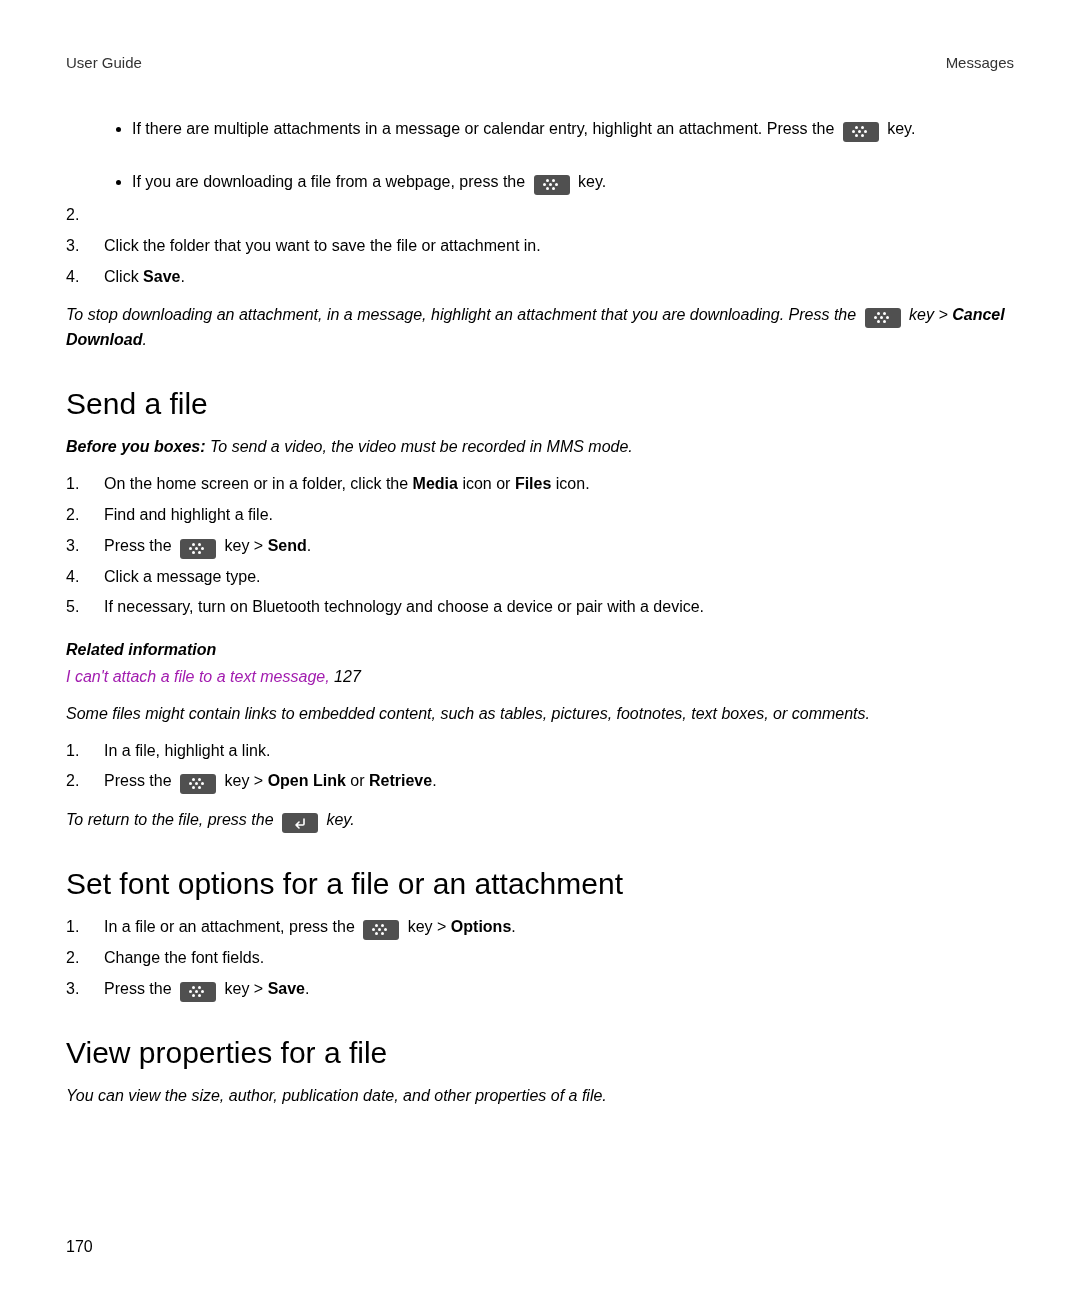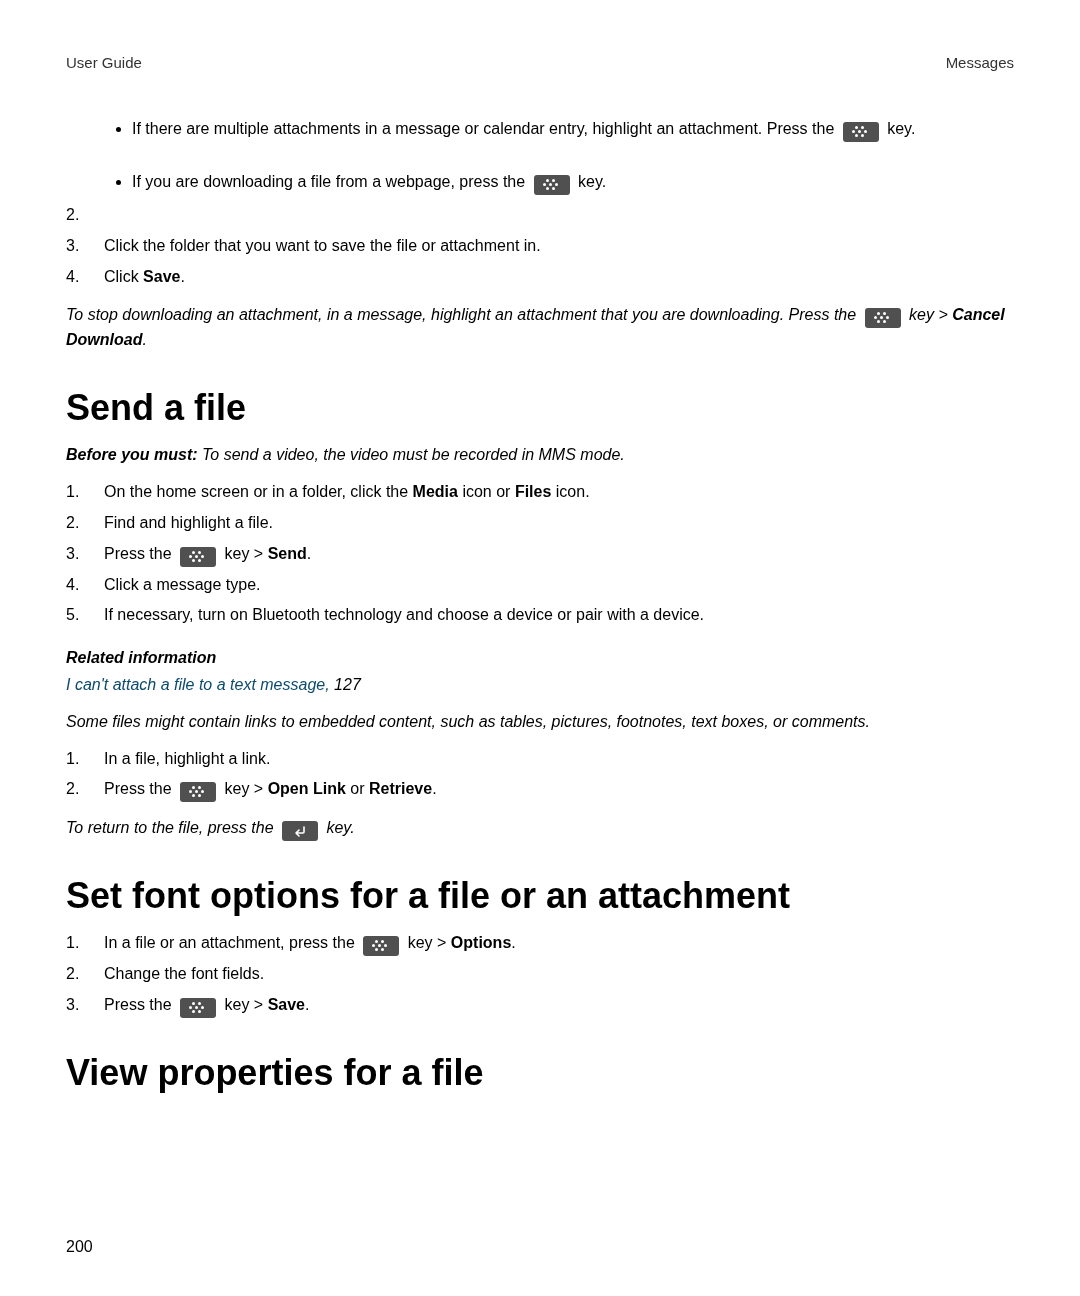--- a/index.html
+++ b/index.html
@@ -28,33 +28,33 @@
     list-style: disc;
     margin: 0 0 8px 0;
     padding-left: 66px;
   }
   ul.inner-bullets li {
     margin-bottom: 6px;
     line-height: 1.55;
     margin-top: 28px;
   }
   h2.section-h {
-    font-size: 36px;
-    font-weight: 700;
+    font-size: 30px;
+    font-weight: 400;
     margin: 34px 0 14px 0;
     color: #000;
   }
   p {
     margin: 0 0 12px 0;
     line-height: 1.55;
     font-style: italic;
   }
   b, strong { font-weight: 700; }
   .link {
-    color: #0c4a6e;
+    color: #a21caf;
     text-decoration: none;
   }
   .rel-info {
     margin-top: 18px;
   }
   .pagenum {
     position: absolute;
     left: 66px;
     bottom: 40px;
     font-size: 16px;
@@ -177,21 +177,21 @@
           <span></span>
           <span></span>
           <span></span>
         </span>
       </span>
     <span> key &gt; </span><b>Cancel Download</b><span>.</span>
   </p>
 
   <h2 class="section-h">Send a file</h2>
   <p>
-    <b>Before you must:</b><span> To send a video, the video must be recorded in MMS mode.</span>
+    <b>Before you boxes:</b><span> To send a video, the video must be recorded in MMS mode.</span>
   </p>
   <div>
     <div class="step-row">
       <span class="step-idx">1.</span>
       <span>
         <span>On the home screen or in a folder, click the </span><b>Media</b><span> icon or </span><b>Files</b><span> icon.</span>
       </span>
     </div>
     <div class="step-row">
       <span class="step-idx">2.</span>
@@ -305,15 +305,16 @@
               <span></span>
               <span></span>
             </span>
           </span>
         <span> key &gt; </span><b>Save</b><span>.</span>
       </span>
     </div>
   </div>
 
   <h2 class="section-h">View properties for a file</h2>
-
-  <div class="pagenum">200</div>
+  <p>You can view the size, author, publication date, and other properties of a file.</p>
+
+  <div class="pagenum">170</div>
 </div>
 
 </body></html>

